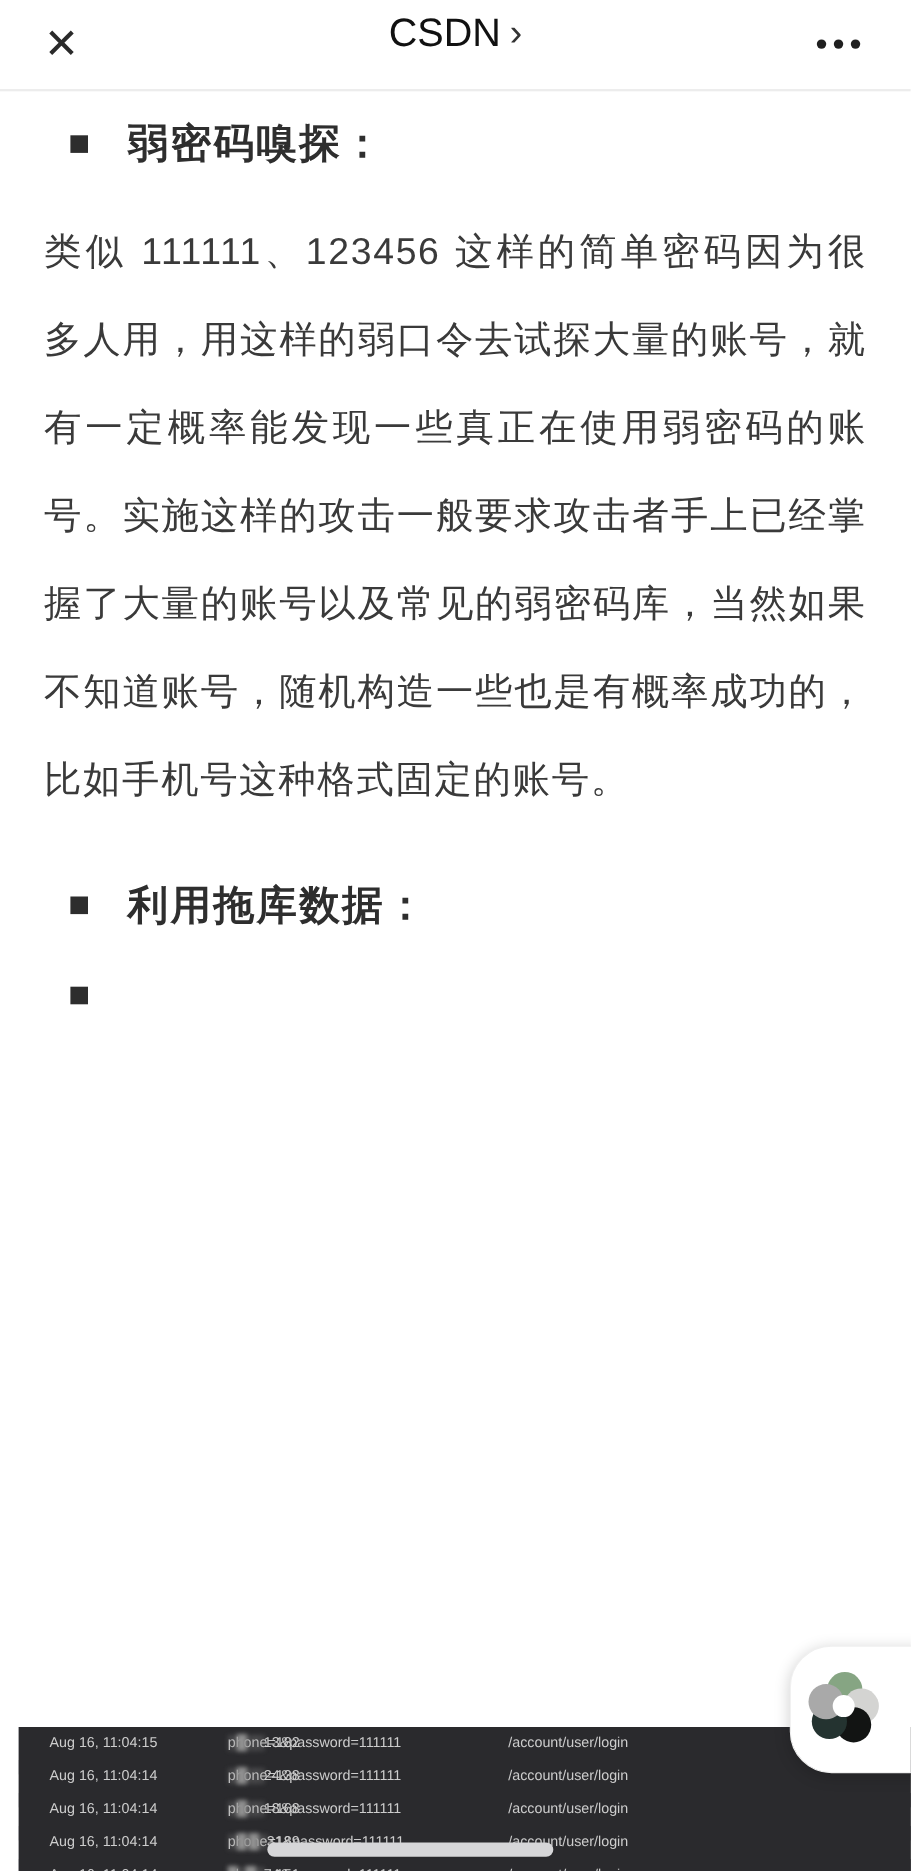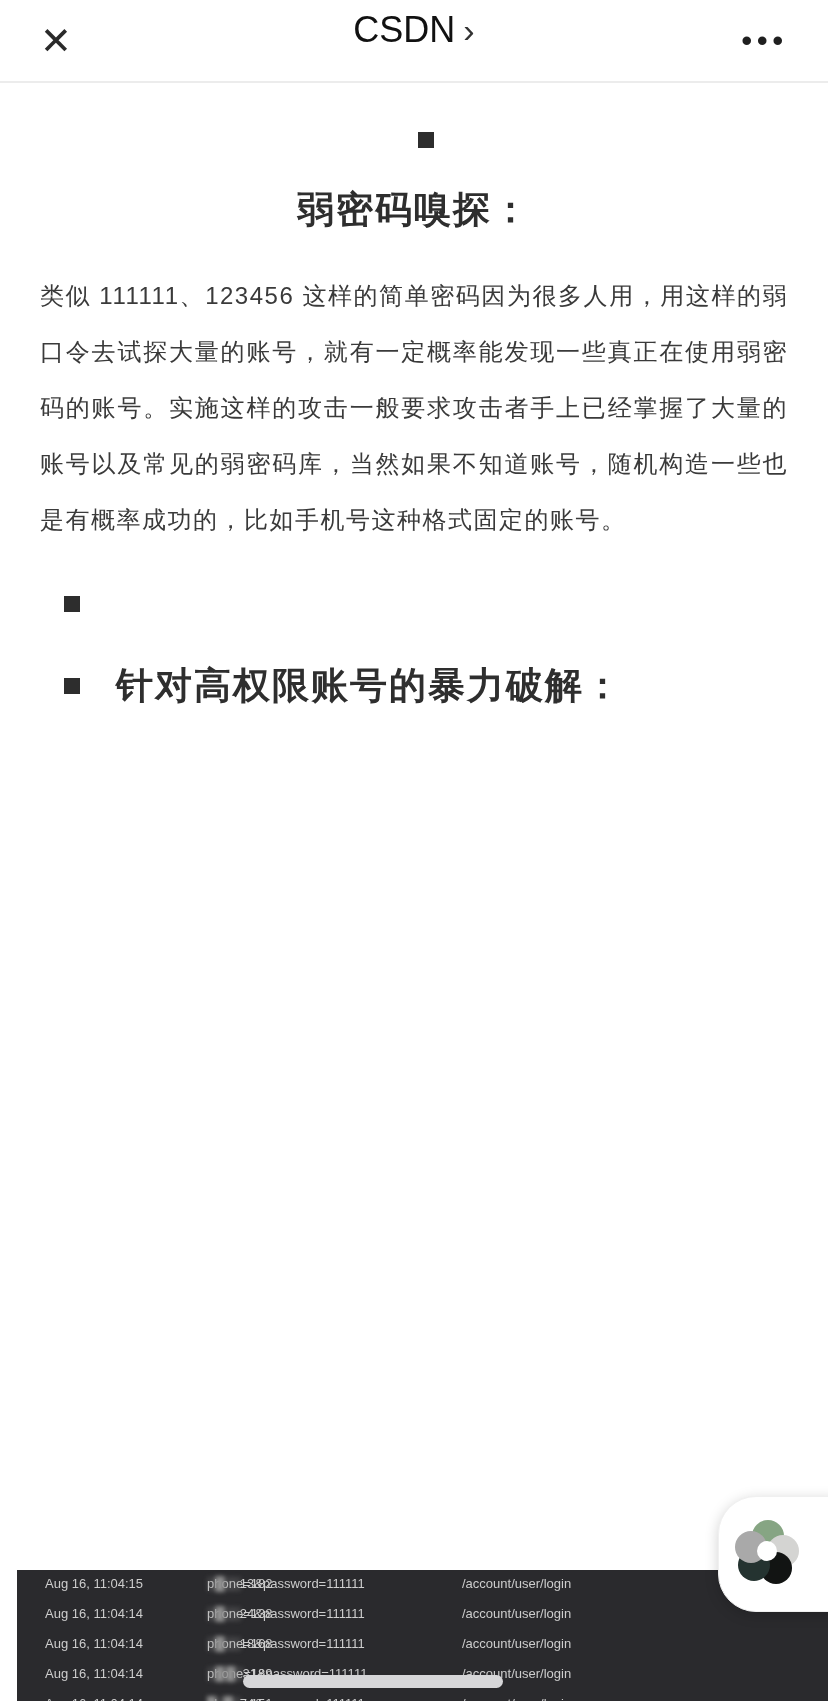--- a/index.html
+++ b/index.html
@@ -23,27 +23,27 @@
     font-size:36px; color:#111; font-weight:500; pointer-events:none;
   }
   .hdr-title .chev { font-size:34px; font-weight:400; color:#333; margin-top:2px; }
   .more-glyph { font-size:30px; letter-spacing:5px; color:#1f1f1f; font-weight:700; }
   
   .content { padding:0 40px; }
   .sec-head {
     display:flex; align-items:center; gap:36px;
     margin-top:48px; line-height:52px;
   }
-  .sec-head:first-child { margin-top:49px;flex-direction:column; }
+  .sec-head:first-child { margin-top:22px; }
   .bullet-sq {
     width:16px; height:16px; background:#2d2d2d; margin-left:24px; flex:0 0 auto;
   }
   .sec-head h2 { font-size:37px; font-weight:700; color:#2e2e2e; letter-spacing:2px; }
   .content p {
-    margin-top:32px; font-size:24px; line-height:56px; color:#3a3a3a;
+    margin-top:32px; font-size:34px; line-height:80px; color:#3a3a3a;
     text-align:justify; letter-spacing:1.5px;
   }
   .muted { color:#aeaeae; }
   
   .log-shot {
     position:absolute; left:17px; top:1570px; width:811px; height:135px;
     background:#161618; overflow:hidden;
   }
   .log-row {
     position:absolute; left:0; right:0; height:43px;
@@ -94,25 +94,25 @@
 <main class="content">
 
   <div class="sec-head">
     <span class="bullet-sq"></span>
     <h2>弱密码嗅探：</h2>
   </div>
   <p><span>类似 111111、123456 这样的简单密码因为很多人用，用这样的弱口令去试探大量的账号，就有一定概率能发现一些真正在使用弱密码的账号。实施这样的攻击一般要求攻击者手上已经掌握了大量的账号以及常见的弱密码库，当然如果不知道账号，随机构造一些也是有概率成功的，比如手机号这种格式固定的账号。</span></p>
 
   <div class="sec-head">
     <span class="bullet-sq"></span>
+    <h2>利用拖库数据：</h2>
   </div>
 
   <div class="sec-head">
     <span class="bullet-sq"></span>
-    <h2>针对高权限账号的暴力破解：</h2>
   </div>
 
 </main>
 
 <div class="log-shot">
   <div class="log-row" style="top:0">
     <span class="lr-time">Aug 16, 11:04:15</span>
     <span class="lr-query"><span>phone=182</span><span class="mosaic">▒█▒▒</span><span>13&amp;password=111111</span></span>
     <span class="lr-path">/account/user/login</span>
     <span class="lr-ip"><span class="mosaic">▒█</span><span></span></span>

